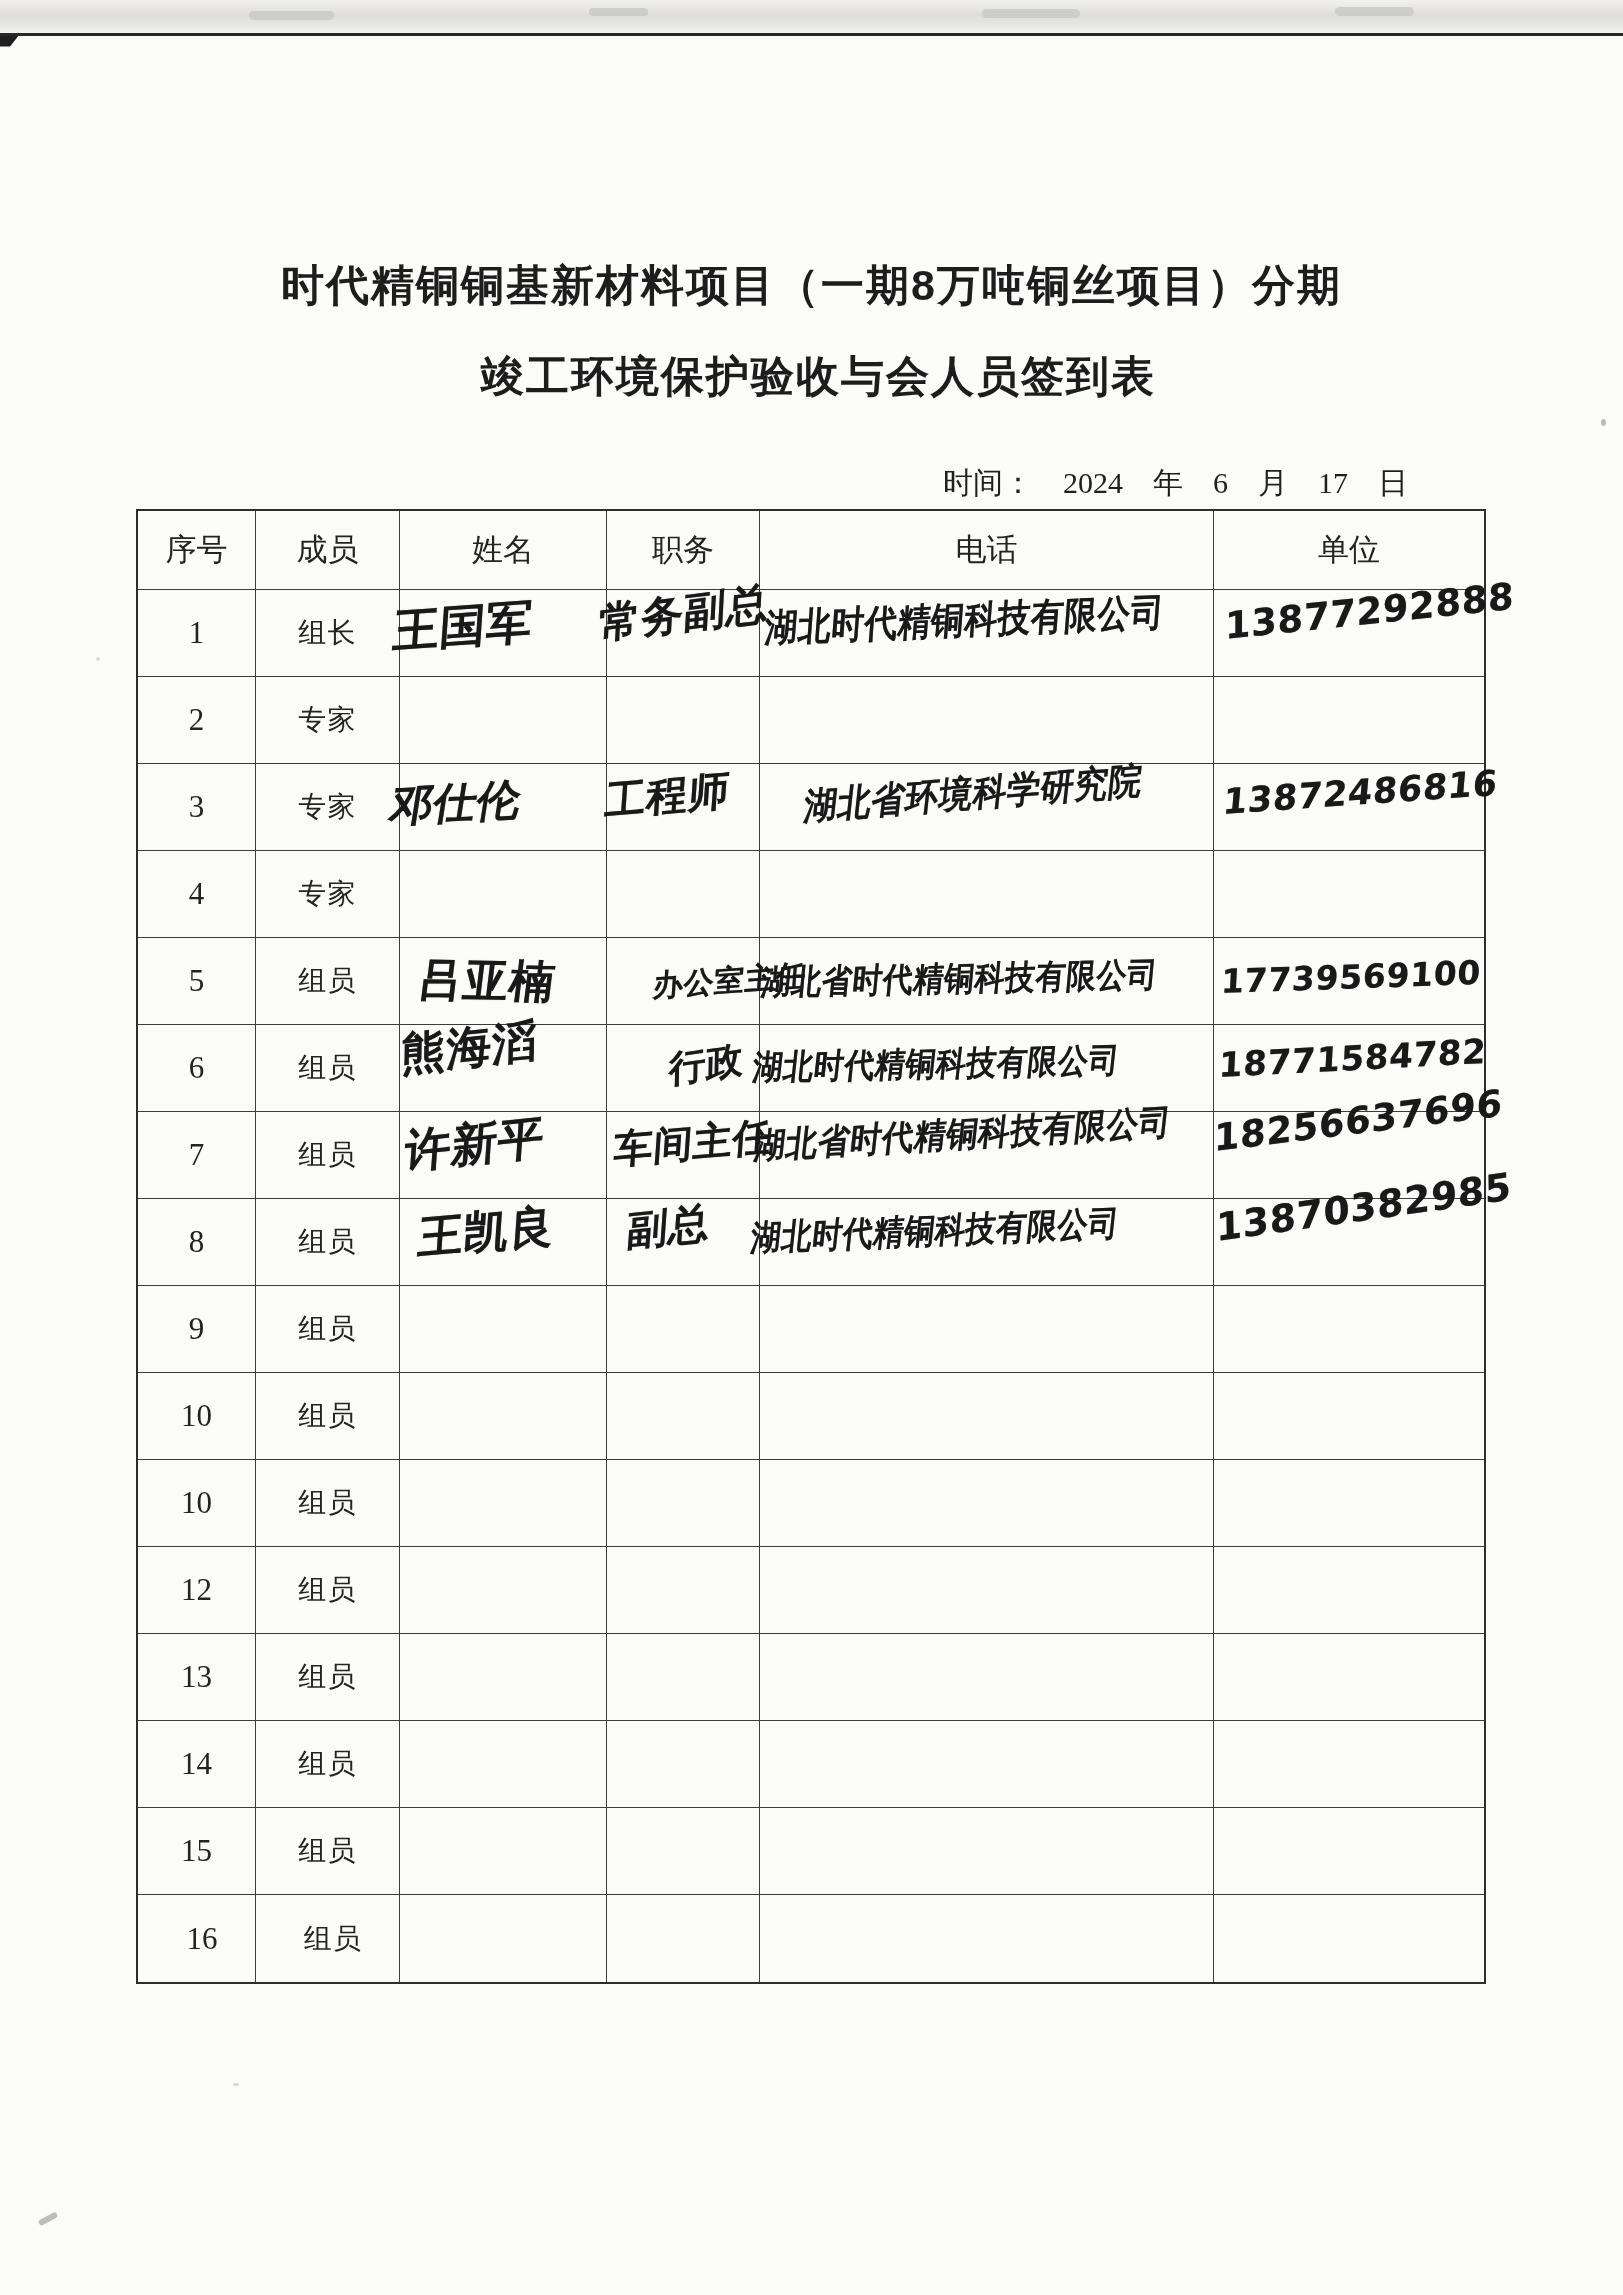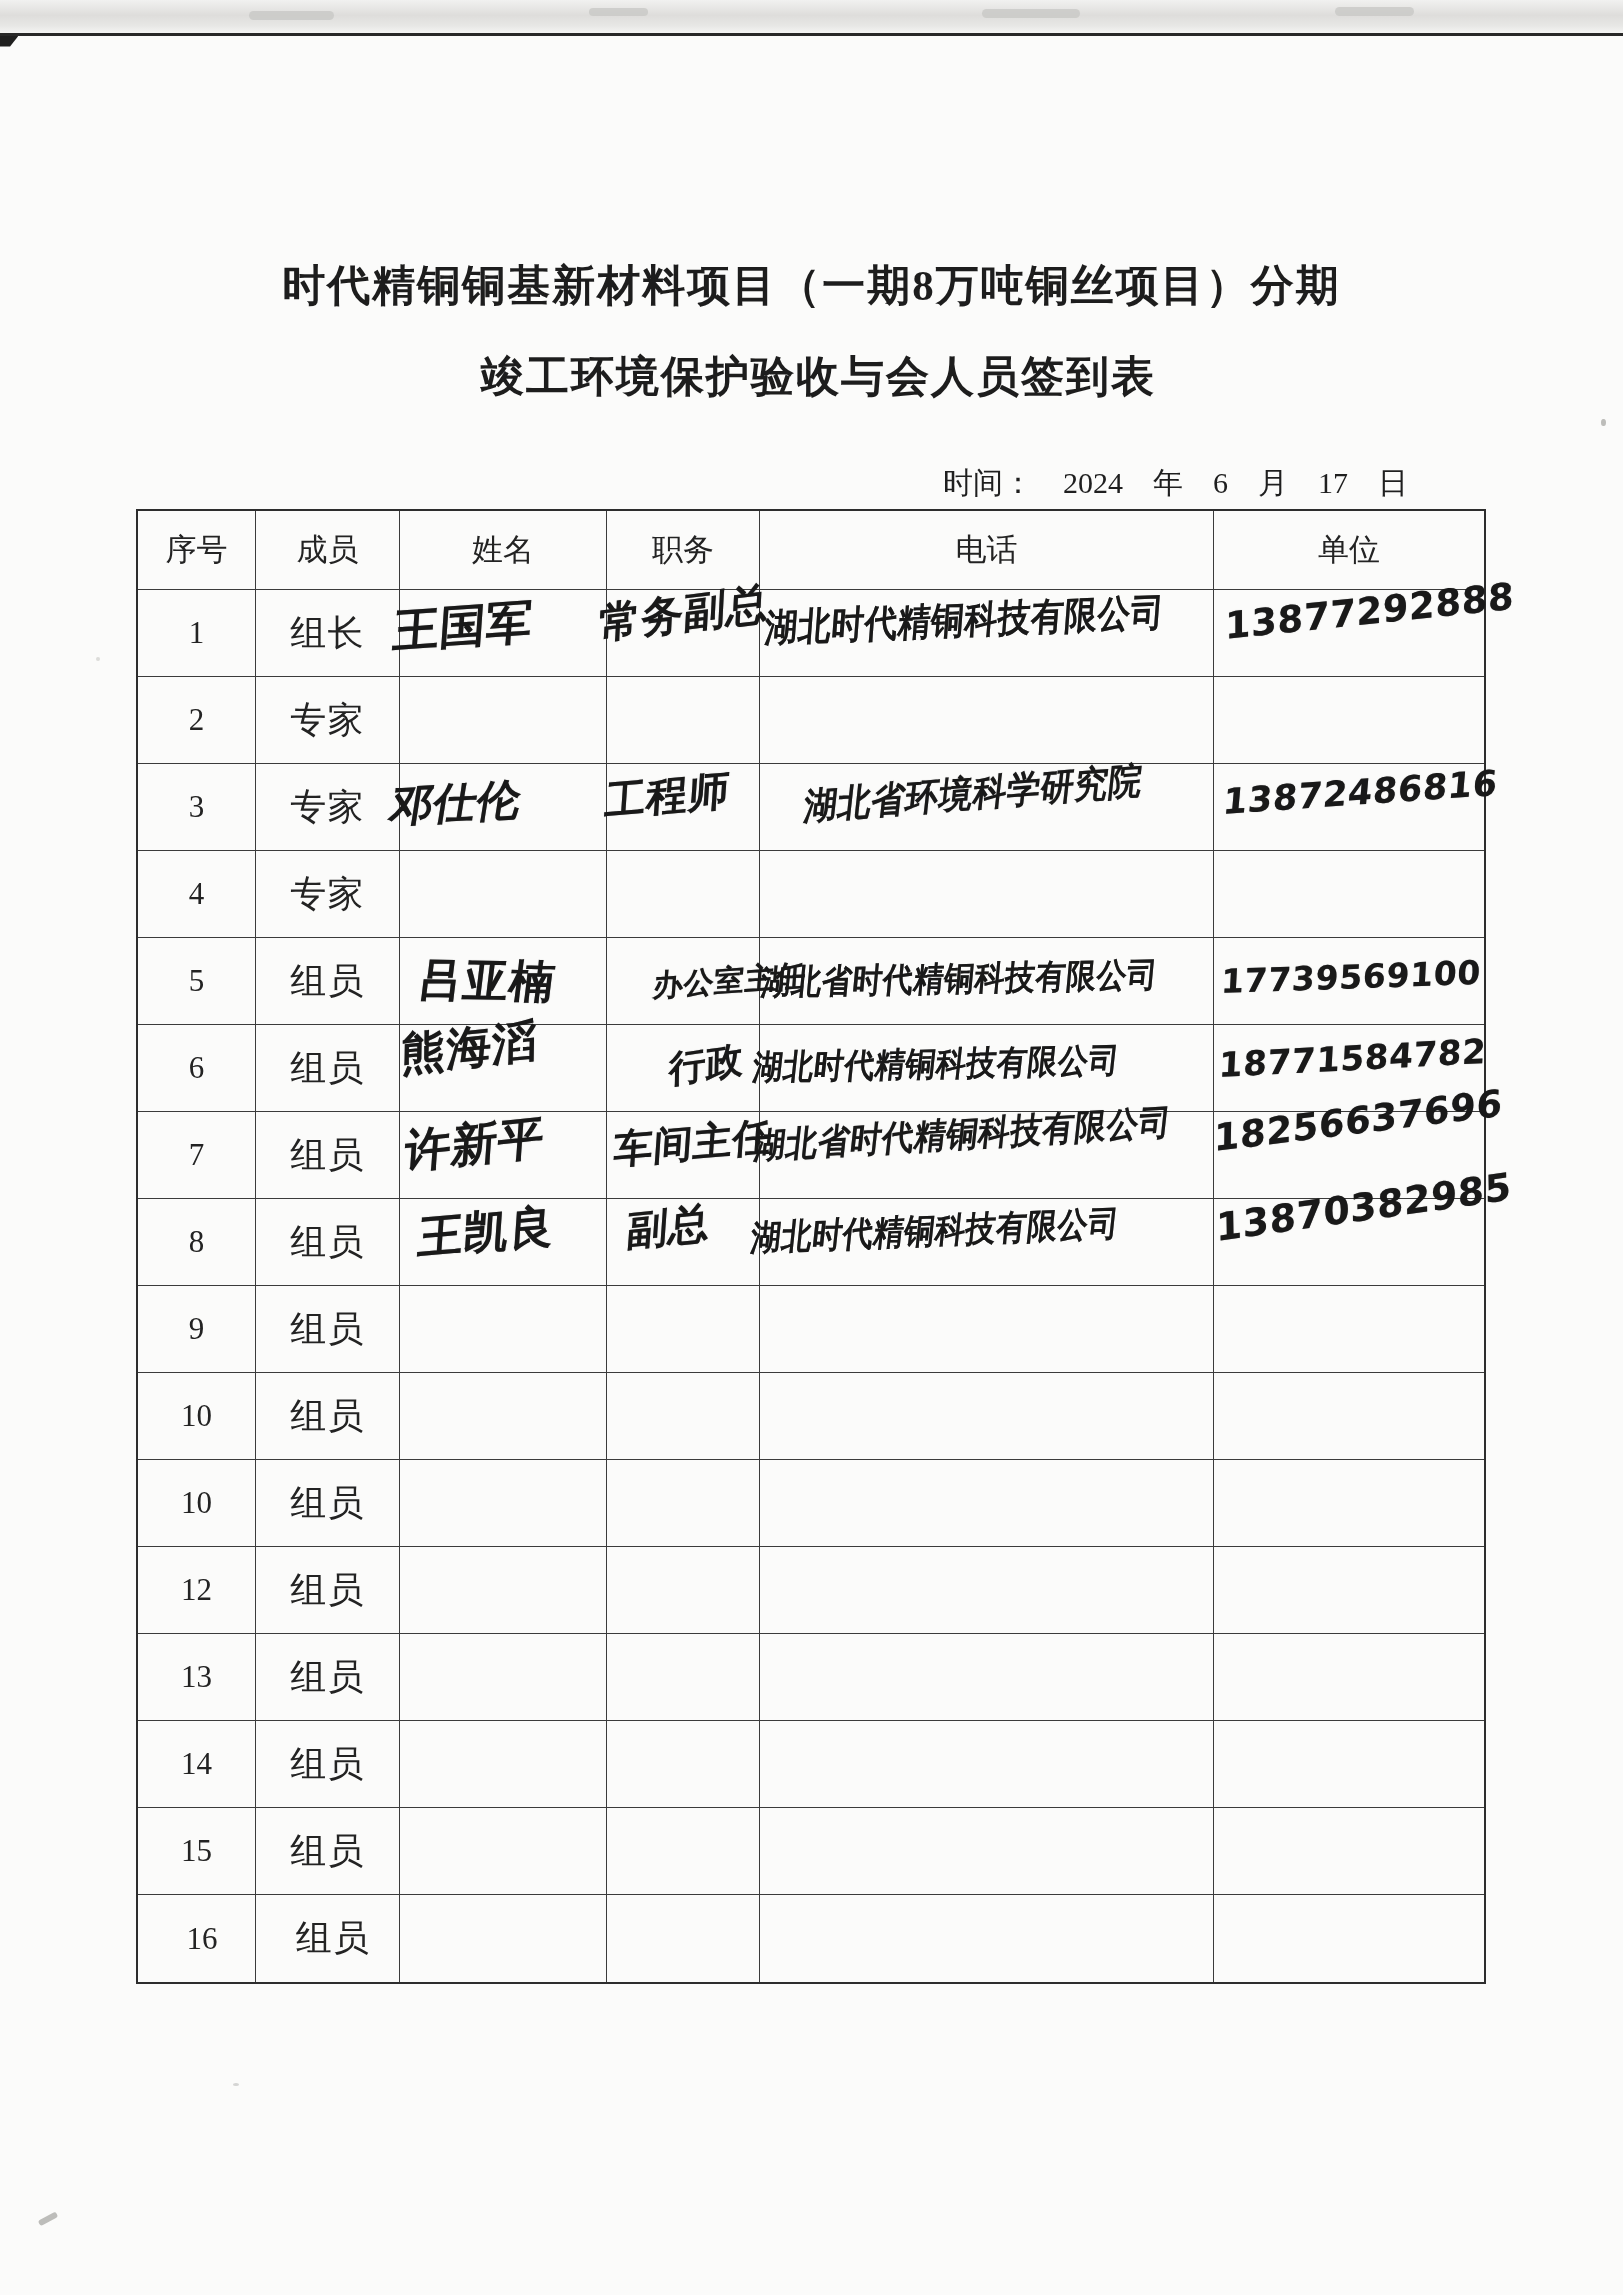--- a/index.html
+++ b/index.html
@@ -32,21 +32,21 @@
   .speck{position:absolute;background:#bdbdba;}
   .sp1{left:38px;top:2216px;width:19.6px;height:5.9px;transform:rotate(-28deg);border-radius:2.6px;}
   .sp2{left:1601px;top:419px;width:4.6px;height:7.2px;border-radius:50%;}
   .sp3{left:233px;top:2083px;width:5.9px;height:3.3px;border-radius:50%;opacity:.6;}
   .sp4{left:96px;top:657px;width:3.9px;height:3.9px;border-radius:50%;opacity:.5;}
 
   
   .title{
     position:absolute;left:0;width:1623px;text-align:center;
     font-weight:700;font-size:43px;letter-spacing:2px;color:#1d1d1d;
-    font-family:Liberation Serif, serif;
+    font-family:Liberation Sans, sans-serif;
   }
   .title-1{top:257px;}
   .title-2{top:348px;padding-left:7px;}
 
   
   .time-row{
     position:absolute;left:943px;top:463px;width:543px;
     display:flex;align-items:baseline;gap:30px;
     font-size:30px;color:#1f1f1f;white-space:nowrap;
   }
@@ -67,21 +67,21 @@
     border-right:1.6px solid #3b3b3b;
     border-bottom:1.6px solid #3b3b3b;
     display:flex;align-items:center;justify-content:center;
     font-size:30px;color:#232323;
     overflow:visible;
   }
   .cell:nth-child(6n){border-right:none;}
   .cell:nth-last-child(-n+6){border-bottom:none;margin-left:11px;}
   .cell.head{font-size:31px;}
   .cell.col-no{font-size:31px;}
-  .cell.col-role{font-size:36px;letter-spacing:1.3px;}
+  .cell.col-role{font-size:28px;letter-spacing:1.3px;}
 
   
   .hw{
     position:absolute;white-space:nowrap;color:#191919;
     font-family:"DejaVu Sans","Liberation Sans",sans-serif;
     font-weight:600;transform-origin:left center;
     text-shadow:0 0 0.7px rgba(20,20,20,.55);
     letter-spacing:0.7px;
   }
   .hw1n{left:393px;top:601px;font-size:46px;transform:rotate(-4deg) skewX(-8deg);}

